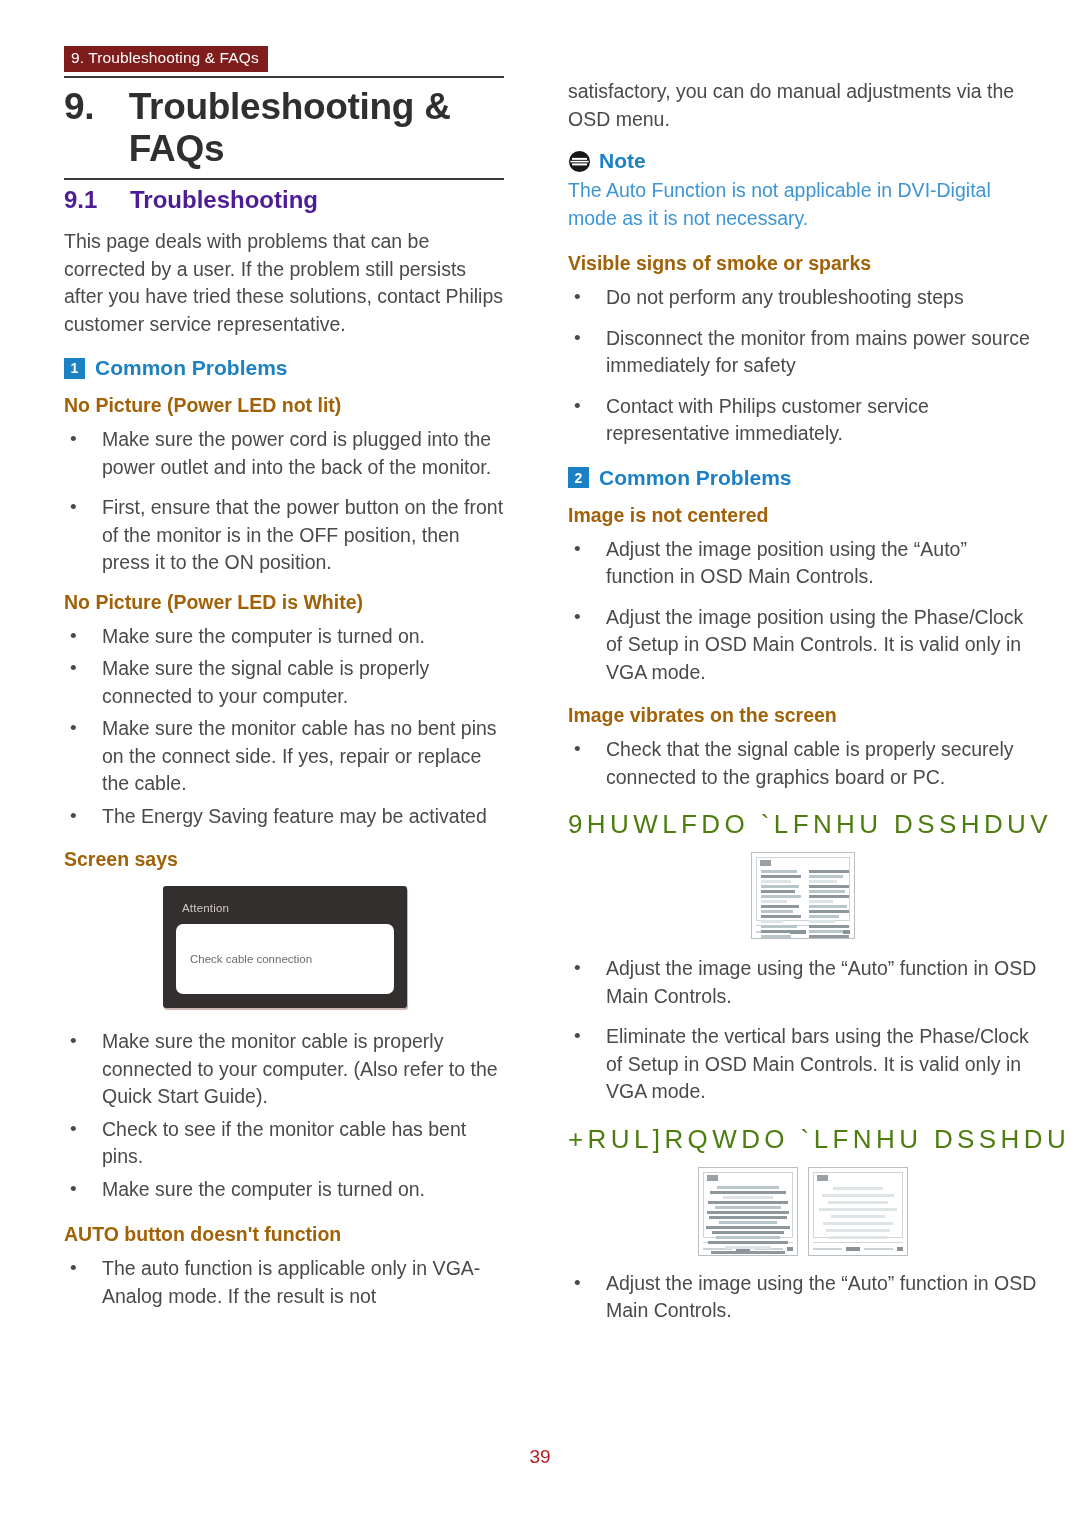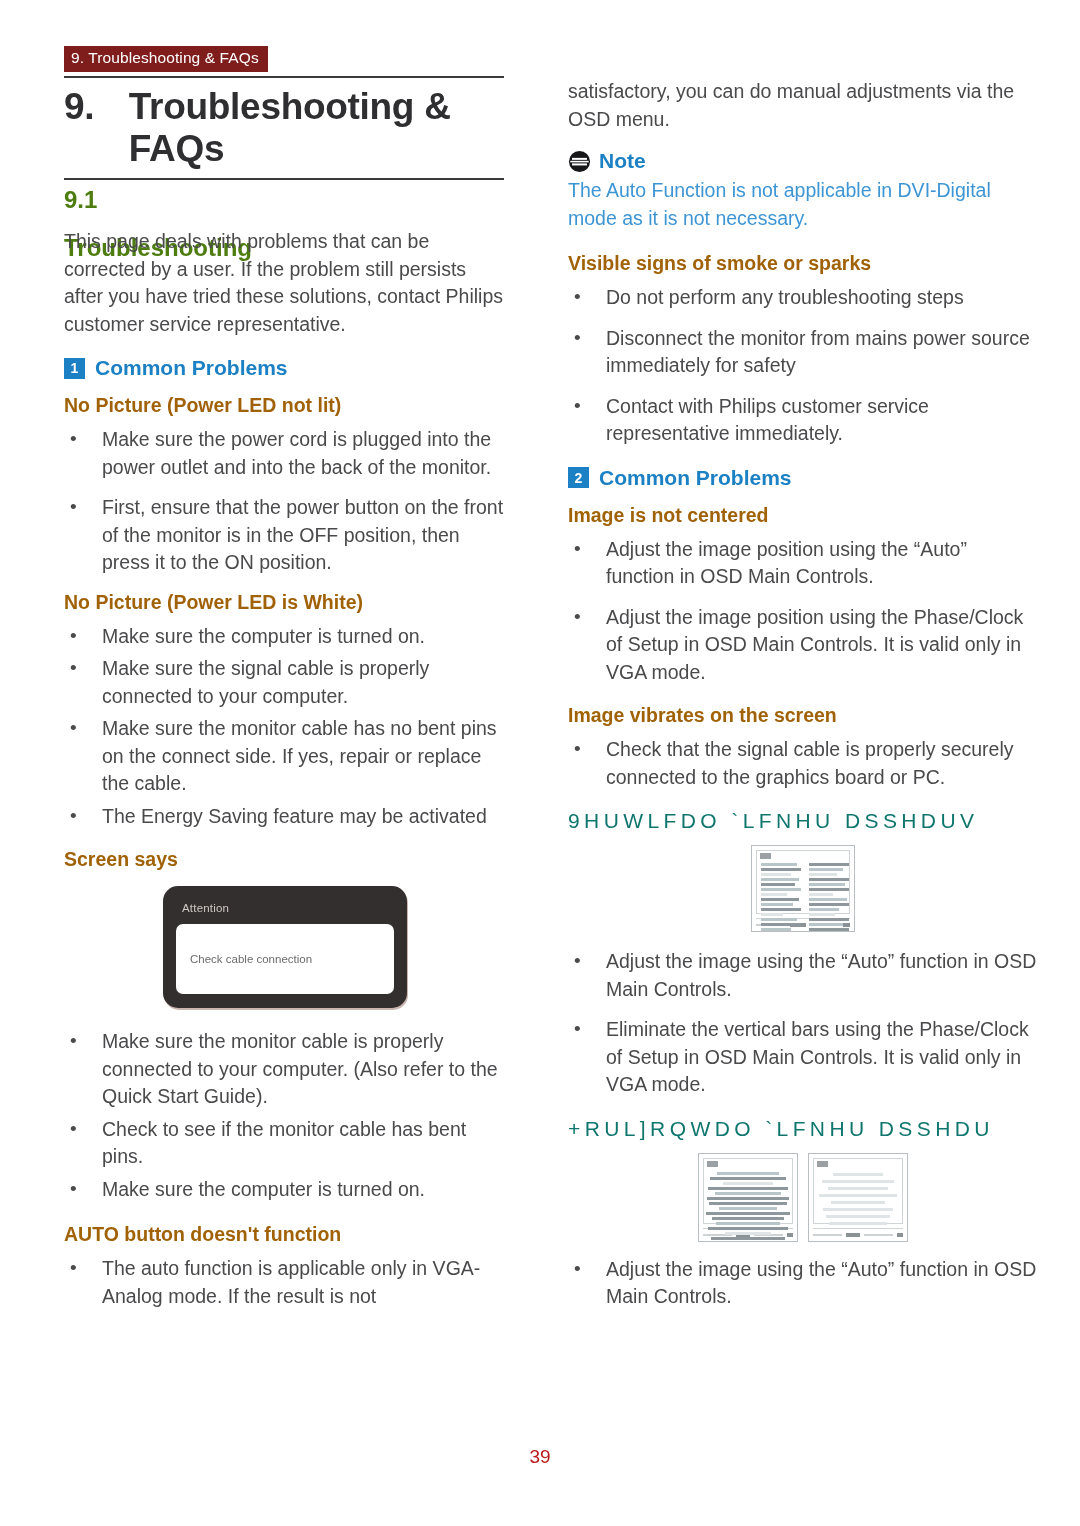--- a/index.html
+++ b/index.html
@@ -57,24 +57,23 @@
     left: 64px; top: 178px;
     width: 440px; height: 2px;
     background: #3a3a3c;
   }
   .section-title {
     position: absolute;
     left: 64px; top: 186px;
     width: 460px;
     font-size: 24px;
     font-weight: bold;
-    color: #4d7c0f;
+    color: #4c1d95;
     display: flex;
     gap: 20px;
-    flex-direction: column;
   }
   .section-num { width: 46px; }
 
   
   .col {
     position: absolute;
     top: 78px;
     width: 442px;
   }
   .col-left  { left: 64px; top: 228px; }
@@ -157,37 +156,37 @@
   }
   .note-body {
     color: #3d95d4;
     font-size: 19.5px;
     line-height: 27.5px;
     margin: 0 0 8px 0;
   }
 
   
   .cipher {
-    font-size: 21px;
+    font-size: 26px;
     letter-spacing: 4.4px;
-    color: #0f766e;
+    color: #4d7c0f;
     margin: 18px 0 12px 0;
     white-space: nowrap;
   }
 
   
   .osd-wrap {
     margin: 14px 0 20px 0;
     display: flex;
     justify-content: center;
   }
   .osd {
     width: 244px;
     background: #332f2e;
-    border-radius: 15px;
+    border-radius: 3px;
     padding: 14px 13px 14px 13px;
     box-shadow: 1px 2px 0 rgba(160,120,110,.55);
   }
   .osd-title {
     color: #cfc8c4;
     font-size: 11.5px;
     margin: 2px 0 10px 6px;
     letter-spacing: .2px;
   }
   .osd-panel {

